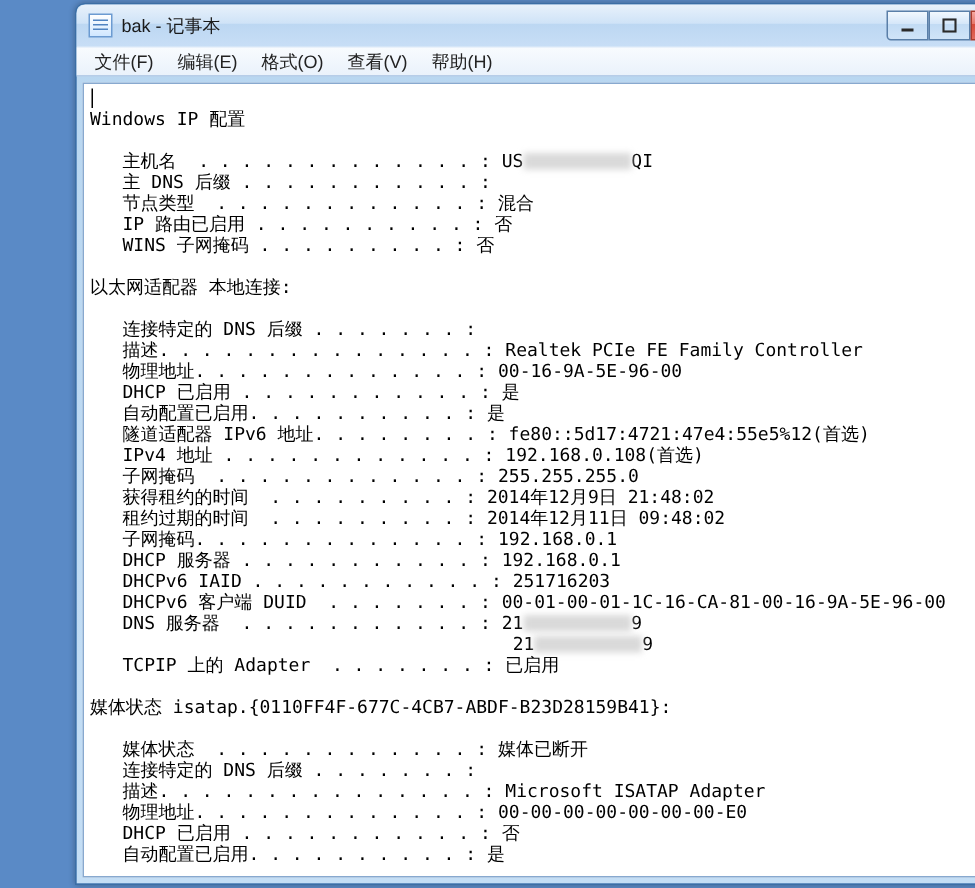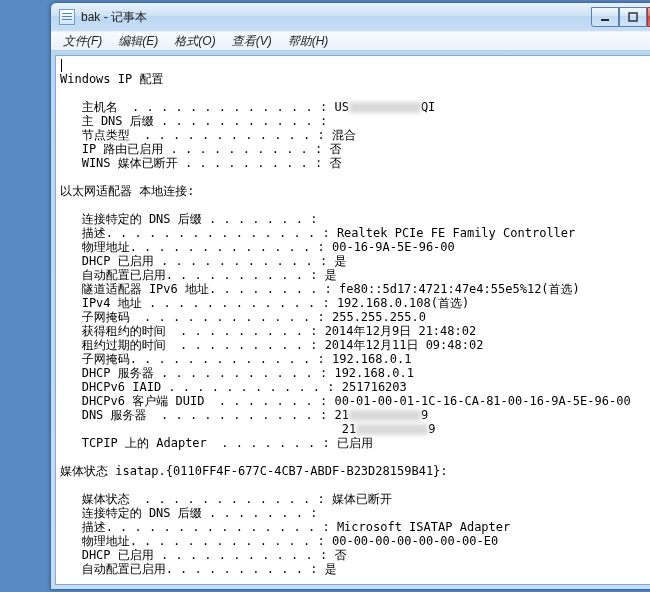--- a/index.html
+++ b/index.html
@@ -84,21 +84,20 @@
     border-bottom: 1px solid #b7cde8;
     display: flex;
     align-items: center;
     padding: 0 4px;
     font-size: 12px;
     color: #222;
     gap: 0;
   }
   .menu-item {
     padding: 1px 8px;
-    font-style: italic;
   }
   .client {
     flex: 1;
     margin: 4px;
     background: #fff;
     border: 1px solid #88a9cf;
     overflow: hidden;
     position: relative;
   }
   .content {
@@ -162,21 +161,21 @@
 
   <div class="client">
     <div class="caret"></div>
     <div class="content">
 <span>Windows IP 配置</span>
 
 <span><span>   主机名  . . . . . . . . . . . . . : </span><span>US</span><span class="blur"></span><span>QI</span></span>
 <span>   主 DNS 后缀 . . . . . . . . . . . : </span>
 <span><span>   节点类型  . . . . . . . . . . . . : </span><span>混合</span></span>
 <span><span>   IP 路由已启用 . . . . . . . . . . : </span><span>否</span></span>
-<span><span>   WINS 媒体已断开 . . . . . . . . . : </span><span>否</span></span>
+<span><span>   WINS 子网掩码 . . . . . . . . . : </span><span>否</span></span>
 
 <span>以太网适配器 本地连接:</span>
 
 <span>   连接特定的 DNS 后缀 . . . . . . . : </span>
 <span><span>   描述. . . . . . . . . . . . . . . : </span><span>Realtek PCIe FE Family Controller</span></span>
 <span><span>   物理地址. . . . . . . . . . . . . : </span><span>00-16-9A-5E-96-00</span></span>
 <span><span>   DHCP 已启用 . . . . . . . . . . . : </span><span>是</span></span>
 <span><span>   自动配置已启用. . . . . . . . . . : </span><span>是</span></span>
 <span><span>   隧道适配器 IPv6 地址. . . . . . . . : </span><span>fe80::5d17:4721:47e4:55e5%12(首选)</span></span>
 <span><span>   IPv4 地址 . . . . . . . . . . . . : </span><span>192.168.0.108(首选)</span></span>

